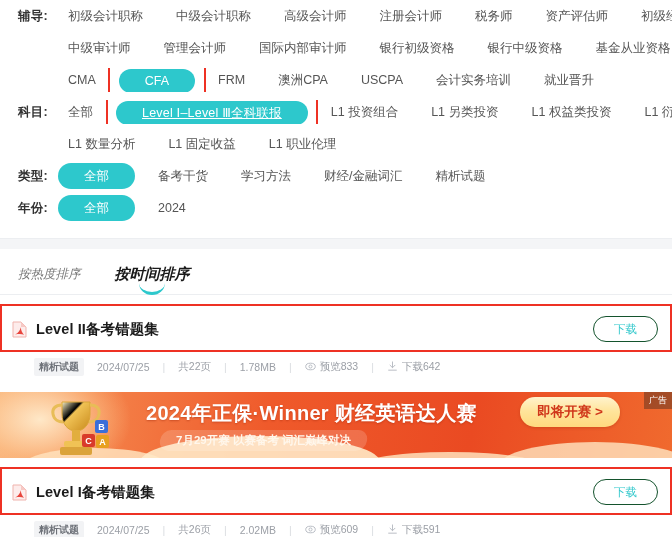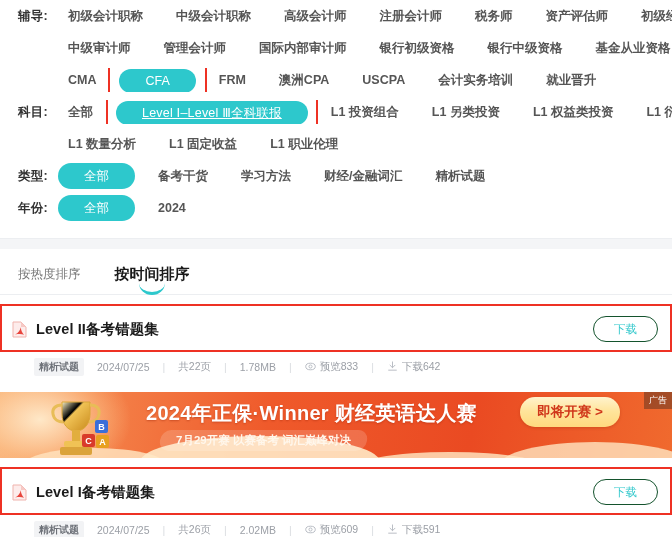--- a/index.html
+++ b/index.html
@@ -19,21 +19,20 @@
     width:58px;flex:0 0 58px;
     font-size:12.5px;font-weight:bold;color:#333;
     padding-left:18px;box-sizing:border-box;
     letter-spacing:.3px;
   }
   .filter-items{display:flex;align-items:center;flex-wrap:nowrap;overflow:hidden;}
   .chip{
     font-size:12.5px;color:#555;white-space:nowrap;
     padding:4px 10px;margin-right:13px;border-radius:14px;
     line-height:16px;
-    font-weight:bold;
   }
   .chip.plain{color:#555;}
   .chip.active{
     background:#2dc8cc;color:#fff;font-weight:normal;
     padding:5px 26px;border-radius:15px;
   }
   .chip.active.wide{padding:5px 26px;letter-spacing:.2px;text-decoration:underline;}
   .chip-wrap{position:relative;display:inline-block;margin-right:13px;}
   .chip-wrap .chip{margin-right:0;}
   .hl-box{
@@ -41,21 +40,21 @@
     box-sizing:border-box;
   }
   
   .hl-cfa{left:-11px;top:-6px;right:-11px;bottom:-6px;}
   .hl-level{left:-10px;top:-7px;right:-10px;bottom:-7px;}
 
   
   .sep{height:10px;background:#f4f5f7;border-top:1px solid #eceef1;margin-top:8px;}
 
   
-  .sortbar{display:flex;align-items:center;padding:16px 18px 10px 18px;}
+  .sortbar{display:flex;align-items:center;padding:16px 18px 10px 18px;font-style:italic;}
   .sort-item{font-size:12.5px;color:#777;margin-right:34px;position:relative;white-space:nowrap;}
   .sort-item.active{color:#1a1a1a;font-weight:bold;font-size:15px;}
   .sort-underline{
     position:absolute;left:50%;transform:translateX(-50%);
     bottom:-11px;width:26px;height:9px;
     border-bottom:3px solid #2dc8cc;
     border-radius:0 0 50% 50%/0 0 100% 100%;
   }
   .sortbar-rule{height:1px;background:#eceef1;margin:0 0 0 0;}
 

